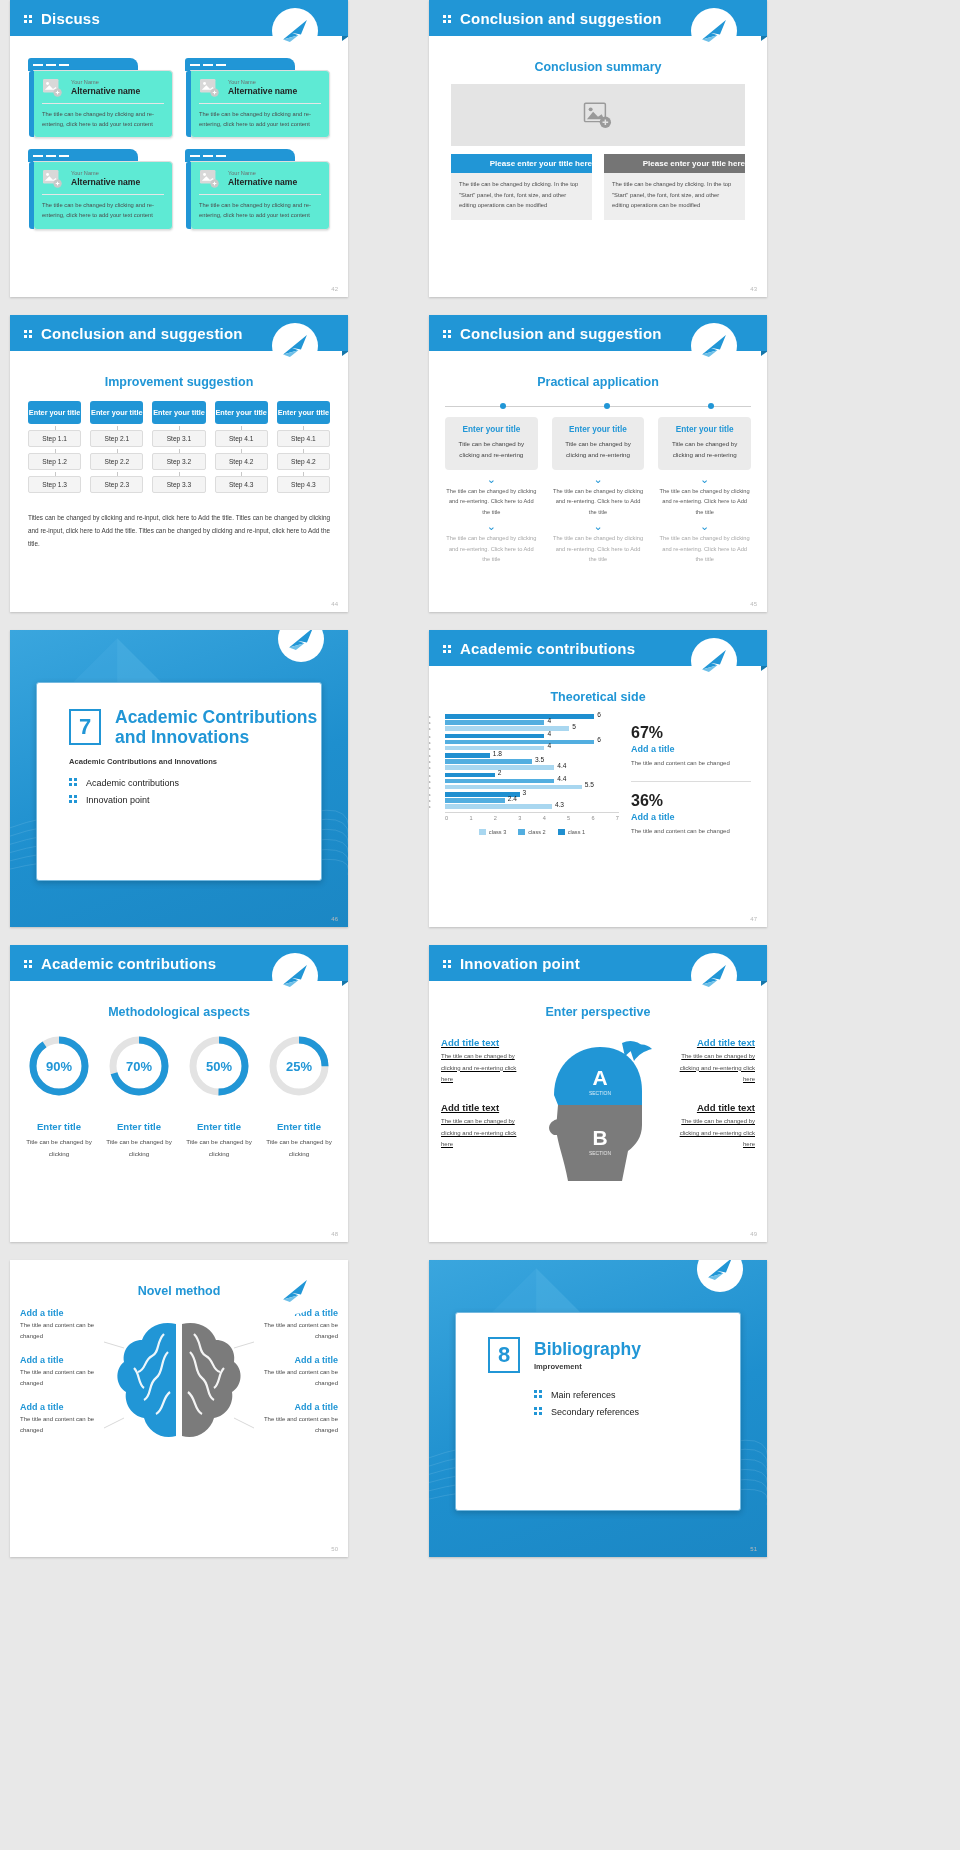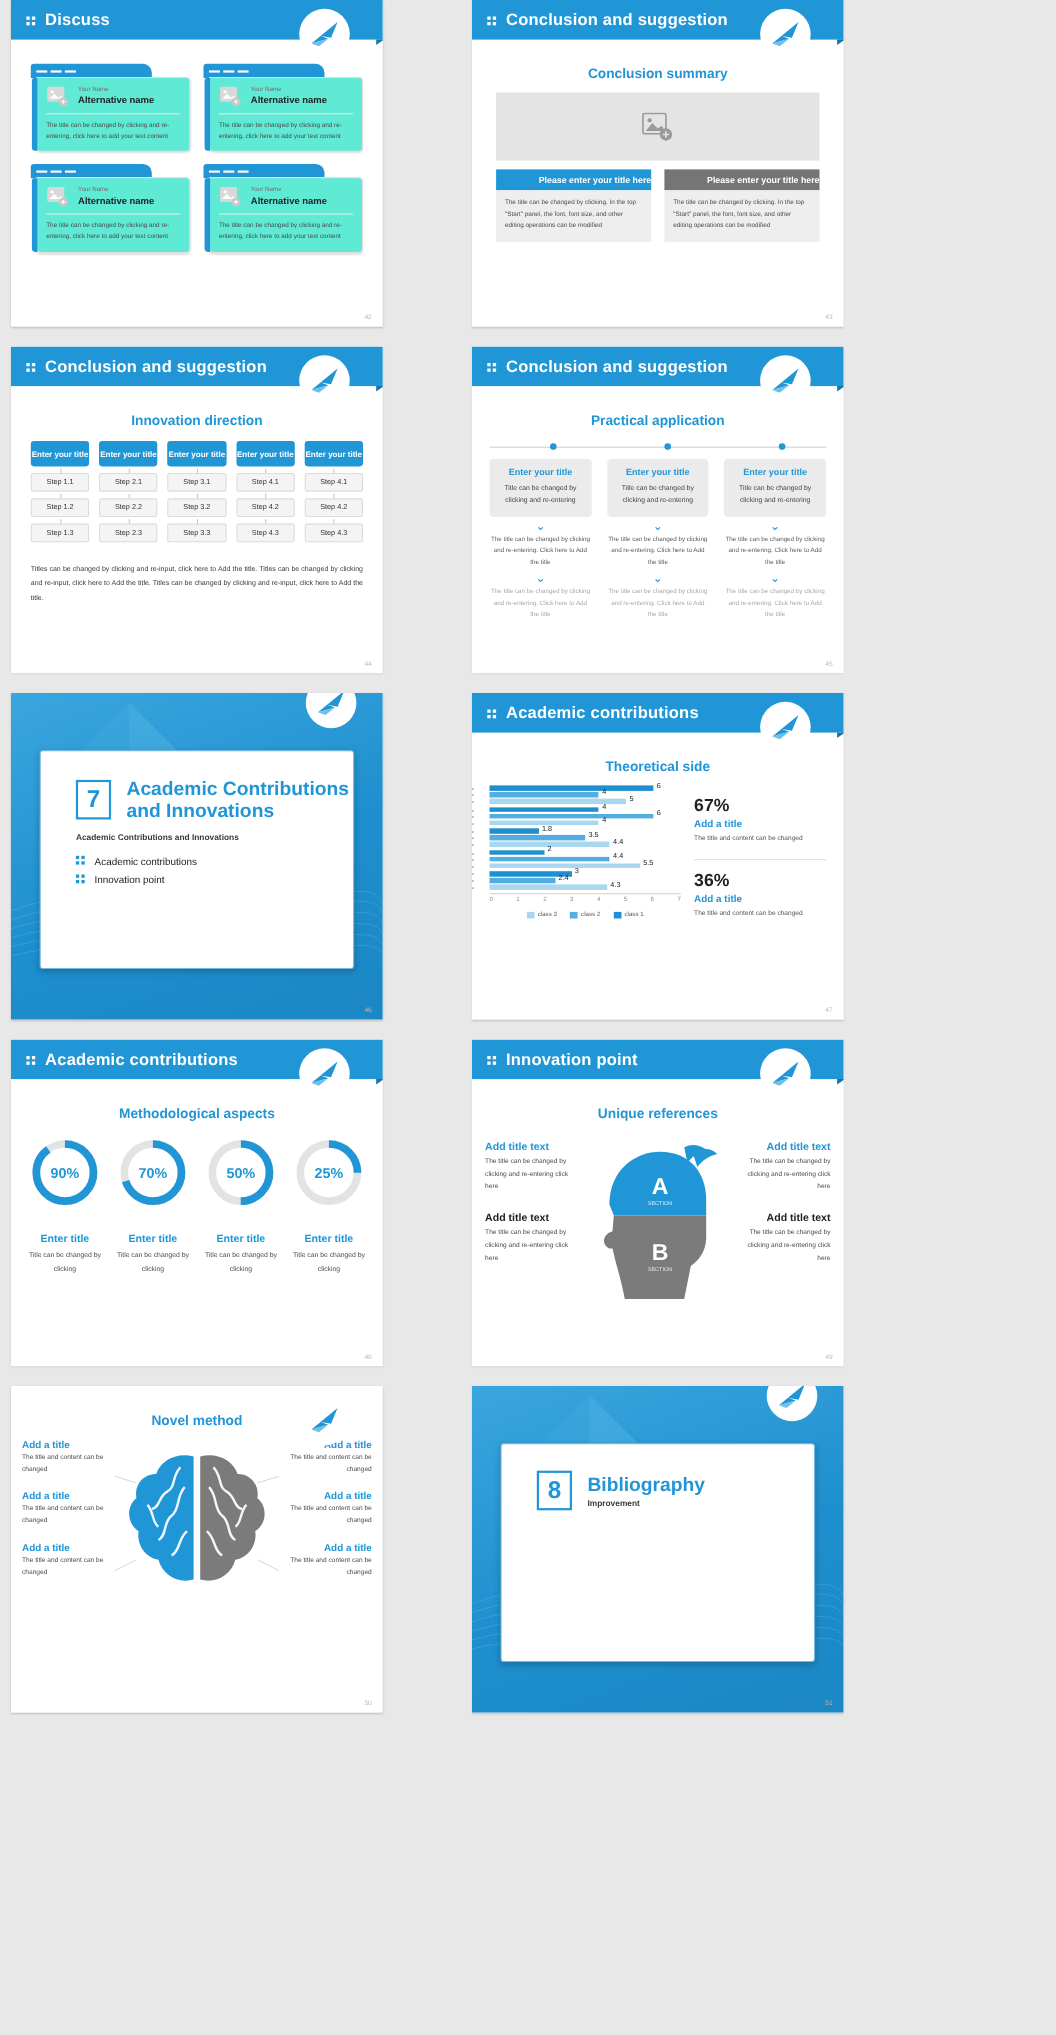--- a/index.html
+++ b/index.html
@@ -175,21 +175,21 @@
   .donut svg{transform:rotate(-90deg);}
   .donut .pc{
     position:absolute;inset:0;display:flex;align-items:center;justify-content:center;
     font-size:13px;font-weight:bold;color:#2196d6;
   }
   .donut-t{color:#2196d6;font-weight:bold;font-size:9.6px;margin-top:24px;}
   .donut-d{font-size:6.2px;color:#4a4a4a;line-height:1.9;margin-top:4px;}
 
   
   .persp{display:grid;grid-template-columns:1fr 128px 1fr;margin:14px 12px 0;gap:4px;}
-  .pcol{padding-top:4px;}
+  .pcol{padding-top:4px;text-decoration:underline;}
   .pitem{margin-bottom:16px;}
   .pitem .t{font-size:9.6px;font-weight:bold;margin-bottom:3px;}
   .pitem .t.blue{color:#2196d6}
   .pitem .t.dark{color:#222}
   .pitem .d{font-size:6px;color:#4a4a4a;line-height:1.95;}
   .pcol.right{text-align:right;}
 
   
   .brainwrap{display:grid;grid-template-columns:1fr 150px 1fr;margin:10px 10px 0;gap:4px;}
   .bitem{margin-bottom:12px;}
@@ -371,21 +371,21 @@
         </span>
       <span class="hdr-title">Conclusion and suggestion</span>
       <div class="hdr-fold"></div>
     </div>
     <div class="logo">
       <svg viewBox="0 0 40 40">
           <path d="M6 30 L34 7 L27 24 L16 22 L24 25 Z" fill="#2196d6"></path>
           <path d="M6 30 L24 25 L14 33 Z" fill="#6fc0e8"></path>
         </svg>
     </div>
-    <div class="sub-title">Innovation direction</div>
+    <div class="sub-title">Improvement suggestion</div>
     <div class="steps">
       <div>
         <div class="step-head">Enter your title</div>
         <div class="step-cell">Step 1.1</div>
         <div class="step-cell">Step 1.2</div>
         <div class="step-cell">Step 1.3</div>
       </div>
       <div>
         <div class="step-head">Enter your title</div>
         <div class="step-cell">Step 2.1</div>
@@ -743,21 +743,21 @@
         </span>
       <span class="hdr-title">Innovation point</span>
       <div class="hdr-fold"></div>
     </div>
     <div class="logo">
       <svg viewBox="0 0 40 40">
           <path d="M6 30 L34 7 L27 24 L16 22 L24 25 Z" fill="#2196d6"></path>
           <path d="M6 30 L24 25 L14 33 Z" fill="#6fc0e8"></path>
         </svg>
     </div>
-    <div class="sub-title">Unique references</div>
+    <div class="sub-title">Enter perspective</div>
     <div class="persp">
       <div class="pcol">
         <div class="pitem">
           <div class="t blue">Add title text</div>
           <div class="d">The title can be changed by clicking and re-entering click here</div>
         </div>
         <div class="pitem">
           <div class="t dark">Add title text</div>
           <div class="d">The title can be changed by clicking and re-entering click here</div>
         </div>
@@ -870,20 +870,40 @@
         </g>
       </svg>
       <div class="card">
         <div class="div-head">
           <div class="num-box">8</div>
           <div>
             <div class="div-title">Bibliography</div>
             <div class="div-sub" style="margin-top:2px">Improvement</div>
           </div>
         </div>
+        <div class="div-list" style="margin-top:16px;margin-left:46px">
+          <div class="div-li">
+            <span class="bdots">
+                <i></i>
+                <i></i>
+                <i></i>
+                <i></i>
+              </span>
+            <span>Main references</span>
+          </div>
+          <div class="div-li">
+            <span class="bdots">
+                <i></i>
+                <i></i>
+                <i></i>
+                <i></i>
+              </span>
+            <span>Secondary references</span>
+          </div>
+        </div>
       </div>
       <div class="logo">
         <svg viewBox="0 0 40 40">
             <path d="M6 30 L34 7 L27 24 L16 22 L24 25 Z" fill="#2196d6"></path>
             <path d="M6 30 L24 25 L14 33 Z" fill="#6fc0e8"></path>
           </svg>
       </div>
     </div>
     <div class="pgnum">51</div>
   </div>

